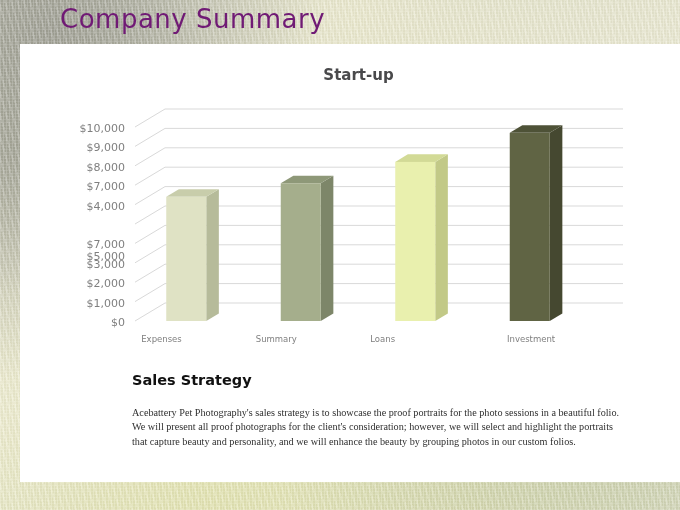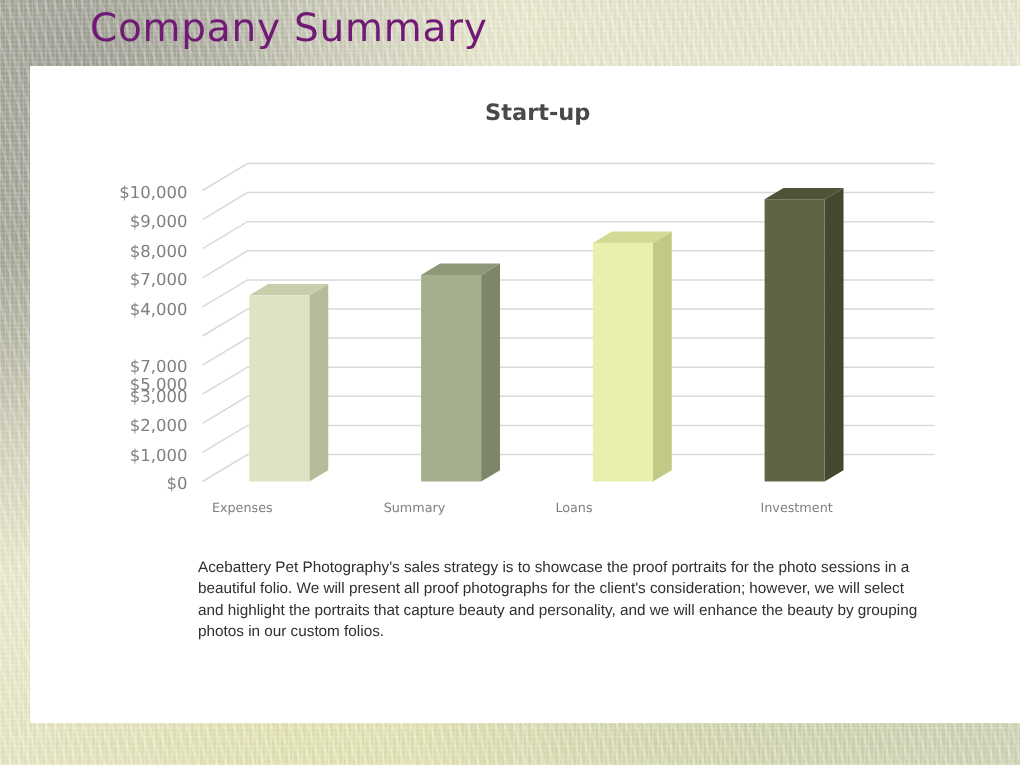--- a/index.html
+++ b/index.html
@@ -68,21 +68,21 @@
   }
 
   
   #strategy{position:absolute;left:112px;top:328px;width:490px;}
   #strategy-heading{
     font-size:14.5px;font-weight:bold;color:#111;
     font-family:"DejaVu Sans", sans-serif;margin:0 0 18px 0;
   }
   #strategy-body{
     font-size:10.2px;color:#2f2f2f;line-height:1.42;
-    font-family:Liberation Sans, sans-serif;margin:0;
+    font-family:Liberation Serif, serif;margin:0;
   }
 </style>
 </head>
 <body>
 
 <div id="bg">
   <div class="l1"></div>
   <div class="l2"></div>
   <div class="l3"></div>
 </div>
@@ -142,16 +142,17 @@
       </div>
     <div id="xlabels">
         <div class="xlab" style="left: 121.25px; top: 241px; width: 90px;">Expenses</div>
         <div class="xlab" style="left: 235.75px; top: 241px; width: 90px;">Summary</div>
         <div class="xlab" style="left: 350.25px; top: 241px; width: 90px;">Loans</div>
         <div class="xlab" style="left: 487px; top: 241px; width: 90px;">Investment</div>
       </div>
   </div>
 
   <div id="strategy">
+    <h2 id="strategy-heading">Sales Strategy</h2>
     <p id="strategy-body">Acebattery Pet Photography's sales strategy is to showcase the proof portraits for the photo sessions in a beautiful folio. We will present all proof photographs for the client's consideration; however, we will select and highlight the portraits that capture beauty and personality, and we will enhance the beauty by grouping photos in our custom folios.</p>
   </div>
 
 </div>
 
 </body></html>

